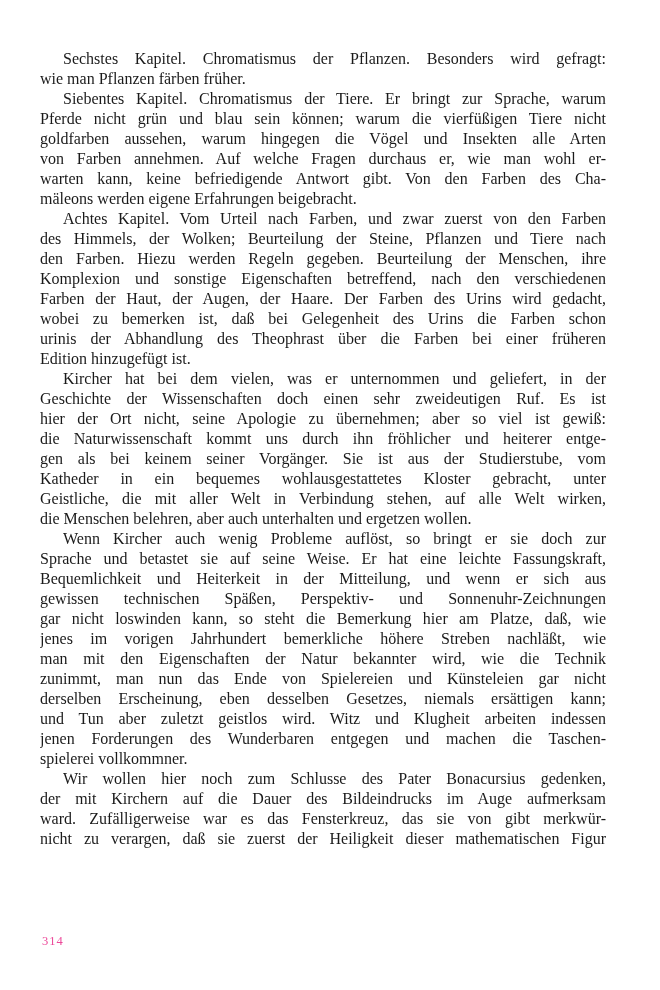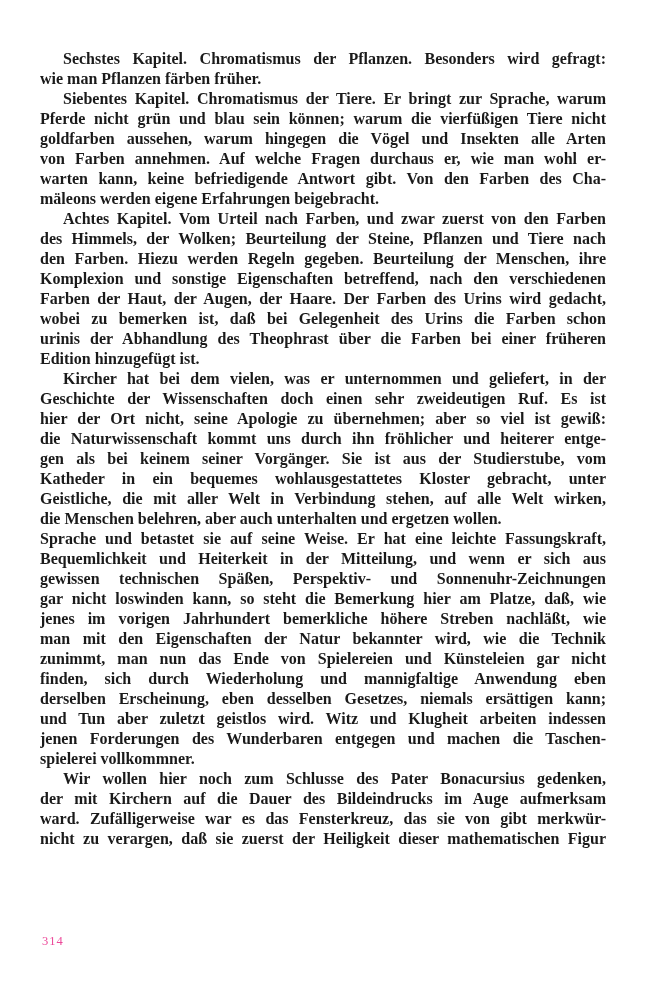--- a/index.html
+++ b/index.html
@@ -27,21 +27,20 @@
     margin: 0;
     padding: 0;
   }
   .line {
     height: 20px;
     line-height: 20px;
     overflow: hidden;
     text-align: justify;
     text-align-last: justify;
     white-space: normal;
-    font-weight: bold;
   }
   .line.first {
     text-indent: 23px;
   }
   .line.last {
     text-align-last: left;
   }
   #page-number {
     position: absolute;
     left: 42px;
@@ -83,28 +82,28 @@
         <div class="line first">Kircher hat bei dem vielen, was er unternommen und geliefert, in der</div>
         <div class="line">Geschichte der Wissenschaften doch einen sehr zweideutigen Ruf. Es ist</div>
         <div class="line">hier der Ort nicht, seine Apologie zu übernehmen; aber so viel ist gewiß:</div>
         <div class="line">die Naturwissenschaft kommt uns durch ihn fröhlicher und heiterer entge-</div>
         <div class="line">gen als bei keinem seiner Vorgänger. Sie ist aus der Studierstube, vom</div>
         <div class="line">Katheder in ein bequemes wohlausgestattetes Kloster gebracht, unter</div>
         <div class="line">Geistliche, die mit aller Welt in Verbindung stehen, auf alle Welt wirken,</div>
         <div class="line last">die Menschen belehren, aber auch unterhalten und ergetzen wollen.</div>
       </div>
     <div class="para">
+        <div class="line first">Wenn Kircher auch wenig Probleme auflöst, so bringt er sie doch zur</div>
         <div class="line">Sprache und betastet sie auf seine Weise. Er hat eine leichte Fassungskraft,</div>
         <div class="line">Bequemlichkeit und Heiterkeit in der Mitteilung, und wenn er sich aus</div>
         <div class="line">gewissen technischen Späßen, Perspektiv- und Sonnenuhr-Zeichnungen</div>
         <div class="line">gar nicht loswinden kann, so steht die Bemerkung hier am Platze, daß, wie</div>
         <div class="line">jenes im vorigen Jahrhundert bemerkliche höhere Streben nachläßt, wie</div>
         <div class="line">man mit den Eigenschaften der Natur bekannter wird, wie die Technik</div>
         <div class="line">zunimmt, man nun das Ende von Spielereien und Künsteleien gar nicht</div>
-        <div class="line">finden, sich durch Wiederholung und mannigfaltige Anwendung eben</div>
         <div class="line">derselben Erscheinung, eben desselben Gesetzes, niemals ersättigen kann;</div>
         <div class="line">und Tun aber zuletzt geistlos wird. Witz und Klugheit arbeiten indessen</div>
         <div class="line">jenen Forderungen des Wunderbaren entgegen und machen die Taschen-</div>
         <div class="line last">spielerei vollkommner.</div>
       </div>
     <div class="para">
         <div class="line first">Wir wollen hier noch zum Schlusse des Pater Bonacursius gedenken,</div>
         <div class="line">der mit Kirchern auf die Dauer des Bildeindrucks im Auge aufmerksam</div>
         <div class="line">ward. Zufälligerweise war es das Fensterkreuz, das sie von gibt merkwür-</div>
         <div class="line">nicht zu verargen, daß sie zuerst der Heiligkeit dieser mathematischen Figur</div>

